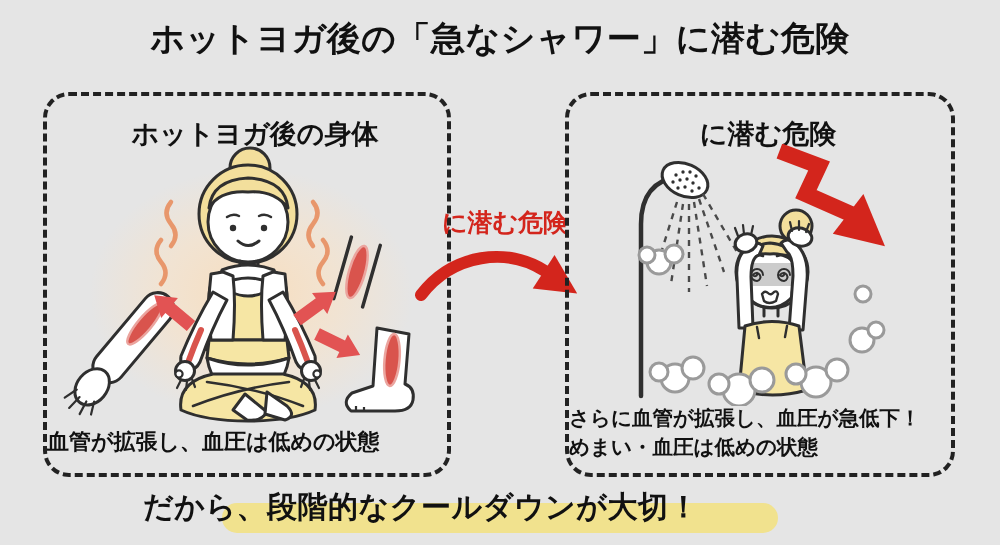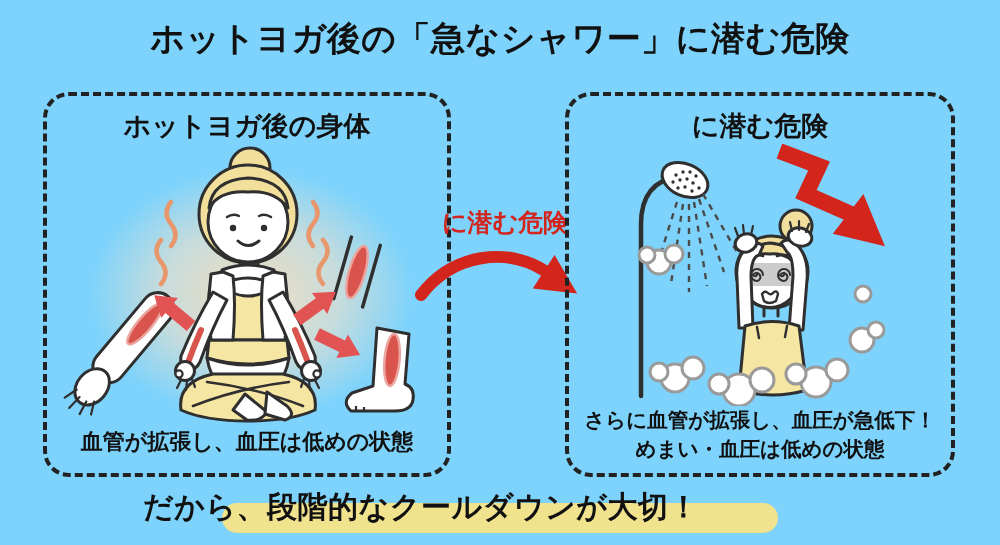--- a/index.html
+++ b/index.html
@@ -3,45 +3,45 @@
 <meta charset="utf-8">
 <style>
   html,body{margin:0;padding:0;}
   body{
     font-family:"Liberation Sans","DejaVu Sans",sans-serif;
     background:#ffffff;
   }
   .stage{
     position:relative;
     width:1000px;height:545px;
-    background:#7dd3fc;
+    background:#e5e5e5;
     overflow:hidden;
   }
   .title{
     position:absolute;left:0;top:16px;width:1000px;
     margin:0;text-align:center;
     font-size:34px;font-weight:900;color:#111;
     letter-spacing:0.5px;
   }
   .panel{
     position:absolute;top:92px;height:385px;
     border:4px dashed #222;border-radius:26px;
     box-sizing:border-box;background:transparent;
   }
   .panel-left{left:43px;width:408px;}
   .panel-right{left:565px;width:390px;}
   .panel-heading{
     position:absolute;left:0;top:12px;width:100%;
-    margin:0;text-align:center;
+    margin:8px;text-align:center;
     font-size:27px;font-weight:900;color:#111;
   }
   .panel-caption{
     position:absolute;left:0;width:100%;
-    margin:0;text-align:center;
-    font-weight:900;color:#111;
+    margin:0;
+    font-weight:900;color:#111;font-family:Liberation Mono, monospace;
   }
   .caption-left{bottom:16px;font-size:22px;}
   .caption-right{bottom:10px;font-size:20.5px;line-height:29px;}
   .scene{position:absolute;display:block;}
   .scene-left{left:14px;top:46px;}
   .scene-right{left:10px;top:48px;}
   .connector-text{
     position:absolute;left:415px;top:174px;width:180px;
     margin:0;text-align:center;
     font-size:25px;line-height:32px;font-weight:900;

